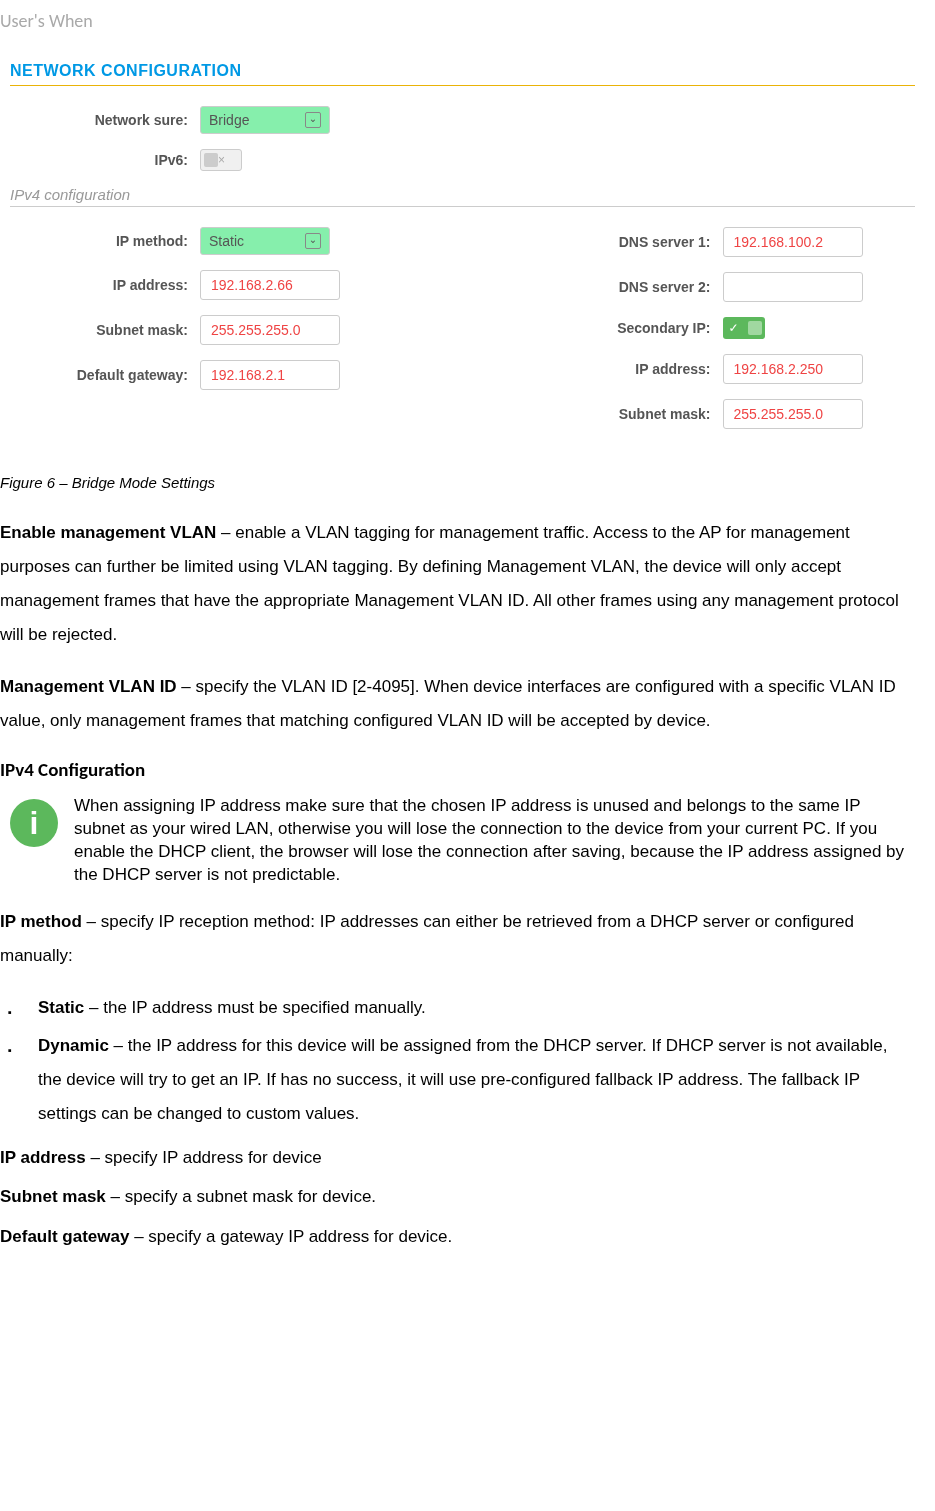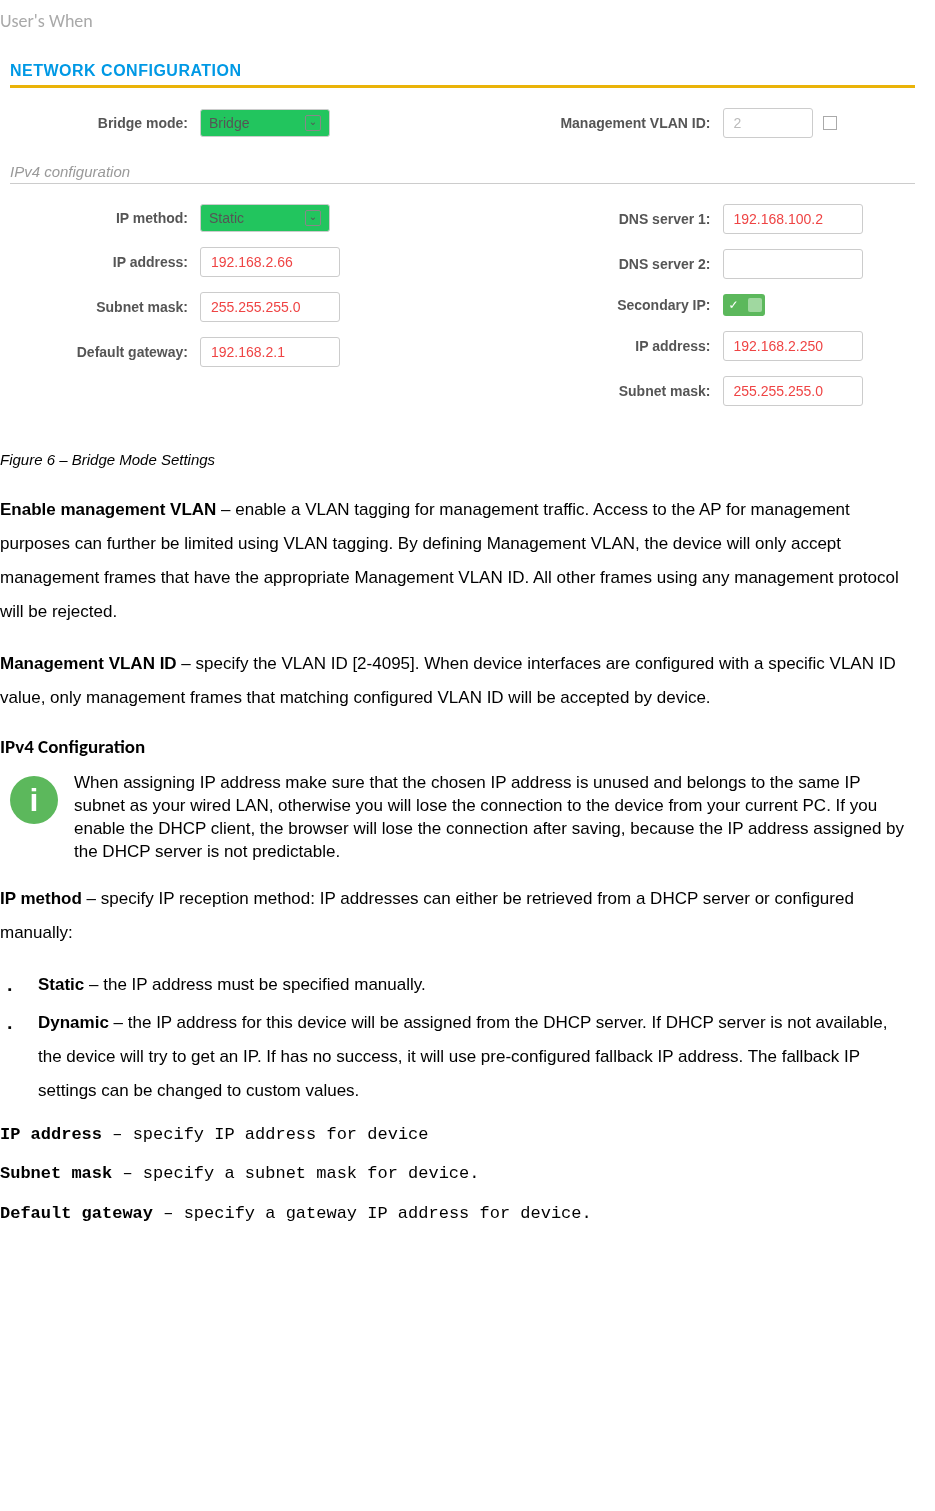--- a/index.html
+++ b/index.html
@@ -21,21 +21,21 @@
     .screenshot-container {
       border: none;
       padding: 10px 0 10px 10px;
     }
     .section-title {
       color: #0099e5;
       font-weight: bold;
       font-size: 16px;
       letter-spacing: 0.5px;
       padding-bottom: 5px;
-      border-bottom: 3px solid #eab308;
+      border-bottom: 1px solid #eab308;
       margin-bottom: 20px;
     }
     .section-subtitle {
       color: #999;
       font-style: italic;
       font-size: 15px;
       padding-bottom: 3px;
       border-bottom: 1px solid #ccc;
       margin: 10px 0 20px 0;
     }
@@ -67,21 +67,21 @@
       color: #ef4444;
       background: #fff;
     }
     .form-select {
       border: 1px solid #ccc;
       border-radius: 3px;
       padding: 5px 8px;
       font-size: 14px;
       width: 130px;
       color: #555;
-      background: #22c55e;
+      background: #86efac;
       position: relative;
       display: flex;
       align-items: center;
       justify-content: space-between;
       gap: 20px;
     }
     .select-arrow {
       display: inline-block;
       width: 16px;
       height: 16px;
@@ -151,21 +151,20 @@
     }
     .body-text {
       font-size: 17px;
       line-height: 2.0;
       margin-bottom: 18px;
     }
     .body-text-tight {
       font-size: 17px;
       line-height: 1.5;
       margin-bottom: 14px;
-      font-family: Liberation Mono, monospace;
     }
     .subsection-heading {
       font-family: Calibri, Arial, sans-serif;
       font-weight: bold;
       font-size: 19px;
       margin: 20px 0 14px 0;
     }
     .info-box {
       display: flex;
       align-items: flex-start;
@@ -214,35 +213,35 @@
 </head>
 <body>
 
 <div class="header-title">User's When</div>
 
 <div class="screenshot-container">
   <div class="section-title">NETWORK CONFIGURATION</div>
 
   <div class="form-grid">
     <div class="form-row">
-      <span class="form-label">Bridge mode:</span>
+      <span class="form-label">Network sure:</span>
       <div class="form-select">
         <span>Bridge</span>
         <span class="select-arrow">⌄</span>
       </div>
     </div>
-    <div class="form-row">
-      <span class="form-label" style="width:260px">Management VLAN ID:</span>
-      <div class="vlan-input-wrap">
-        <input class="form-input vlan-input" disabled="" style="color: rgb(187, 187, 187);" value="2">
-        <div class="checkbox-empty"></div>
-      </div>
+  </div>
+
+  <div class="form-row">
+    <span class="form-label">IPv6:</span>
+    <div class="toggle-off">
+      <div class="toggle-off-slider"></div>
+      <span style="font-size:12px;padding-right:3px">×</span>
     </div>
   </div>
-
 
   <div class="section-subtitle">IPv4 configuration</div>
 
   <div class="form-grid">
     <div>
       <div class="form-row">
         <span class="form-label">IP method:</span>
         <div class="form-select">
           <span>Static</span>
           <span class="select-arrow">⌄</span>

